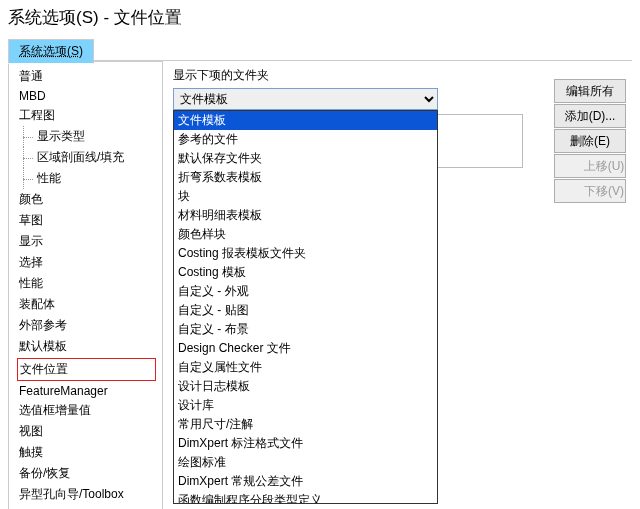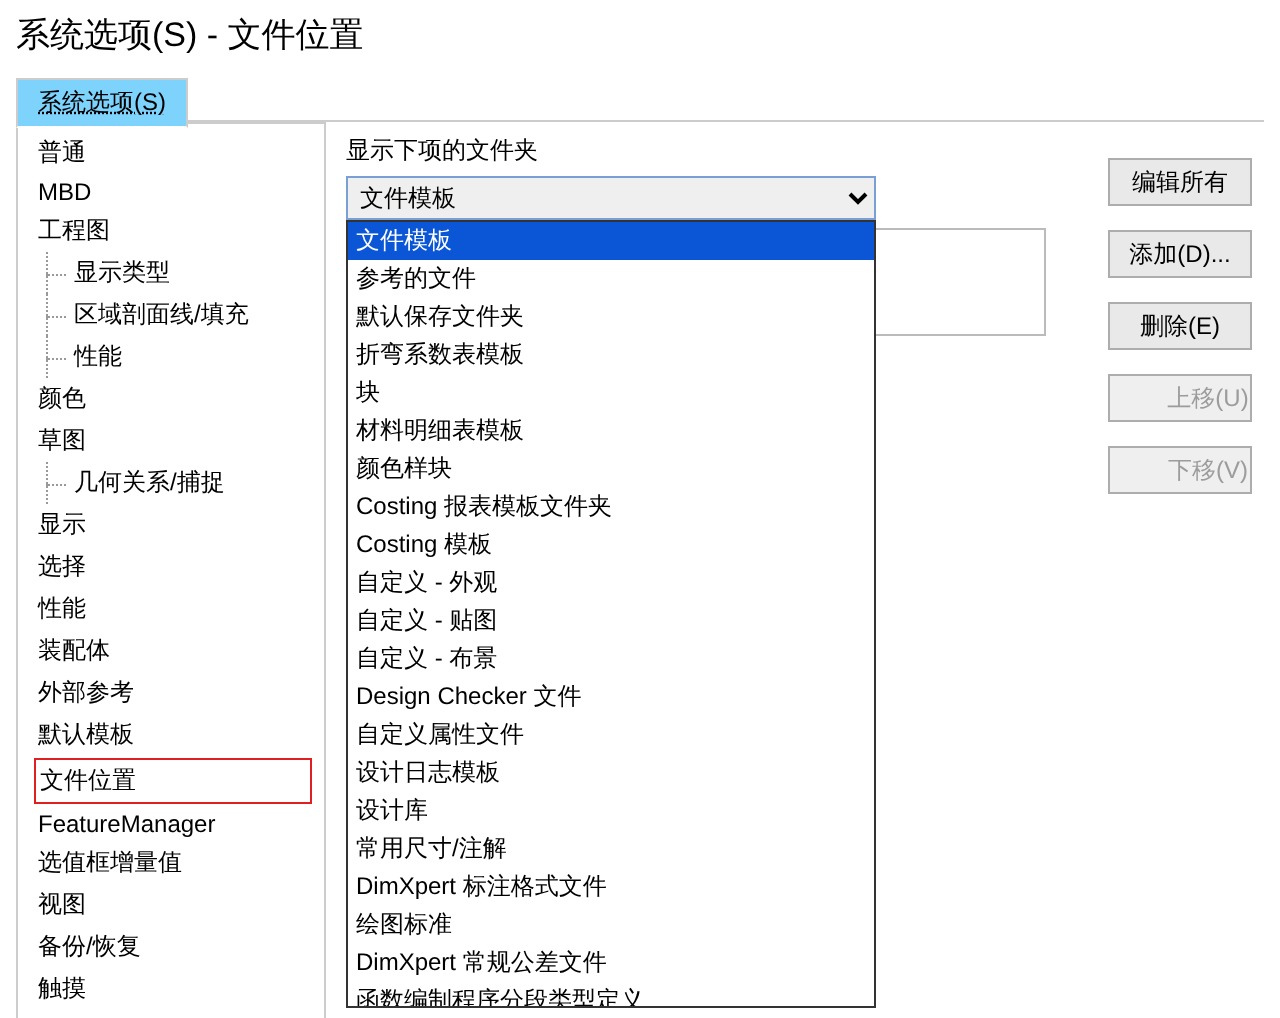--- a/index.html
+++ b/index.html
@@ -133,21 +133,21 @@
     font-size: 12px;
     color: #333;
     overflow: hidden;
   }
   .btncol {
     position: absolute;
     right: 6px;
     top: 18px;
     display: flex;
     flex-direction: column;
-    gap: 12px;
+    gap: 1px;
   }
   .btn {
     width: 72px;
     height: 24px;
     border: 1px solid #adadad;
     background: #e9e9e9;
     font-size: 12px;
     font-family: inherit;
     cursor: pointer;
     padding: 0;
@@ -176,33 +176,32 @@
 <div class="main">
   <div class="leftpane" id="leftpane">
       <div class="tree-item">普通</div>
       <div class="tree-item">MBD</div>
       <div class="tree-item">工程图</div>
       <div class="tree-item sub">显示类型</div>
       <div class="tree-item sub">区域剖面线/填充</div>
       <div class="tree-item sub">性能</div>
       <div class="tree-item">颜色</div>
       <div class="tree-item">草图</div>
-      <div class="tree-item sub">几何关系/捕捉</div>
       <div class="tree-item">显示</div>
       <div class="tree-item">选择</div>
       <div class="tree-item">性能</div>
       <div class="tree-item">装配体</div>
       <div class="tree-item">外部参考</div>
       <div class="tree-item">默认模板</div>
       <div class="tree-item highlighted">文件位置</div>
       <div class="tree-item">FeatureManager</div>
       <div class="tree-item">选值框增量值</div>
       <div class="tree-item">视图</div>
+      <div class="tree-item">触摸</div>
       <div class="tree-item">备份/恢复</div>
-      <div class="tree-item">触摸</div>
       <div class="tree-item">异型孔向导/Toolbox</div>
     </div>
 
   <div class="rightpane">
     <div class="section-label">显示下项的文件夹</div>
 
     <div class="combo">
       <select>
         <option id="combo-opt">文件模板</option>
       </select>

